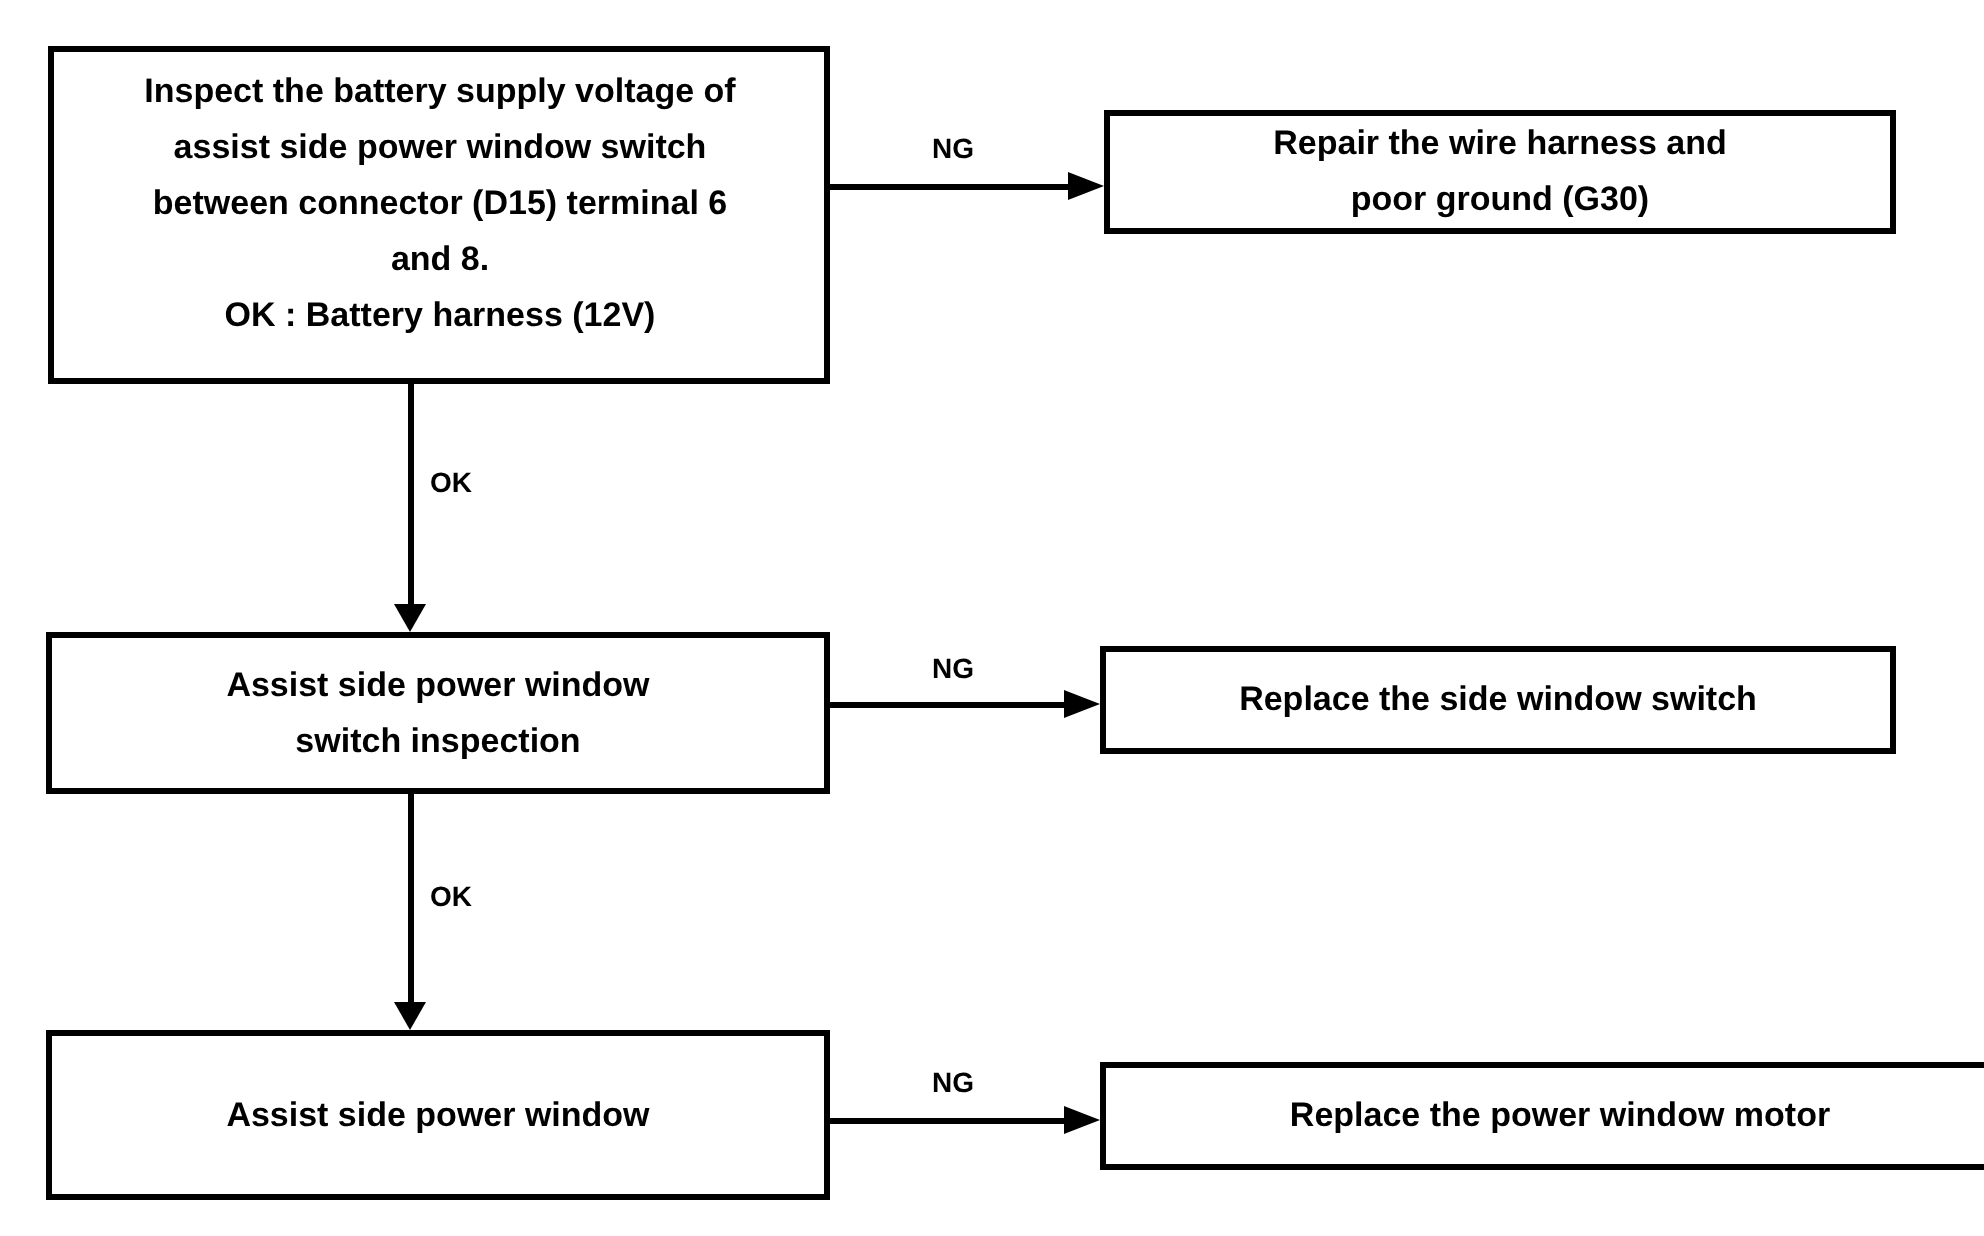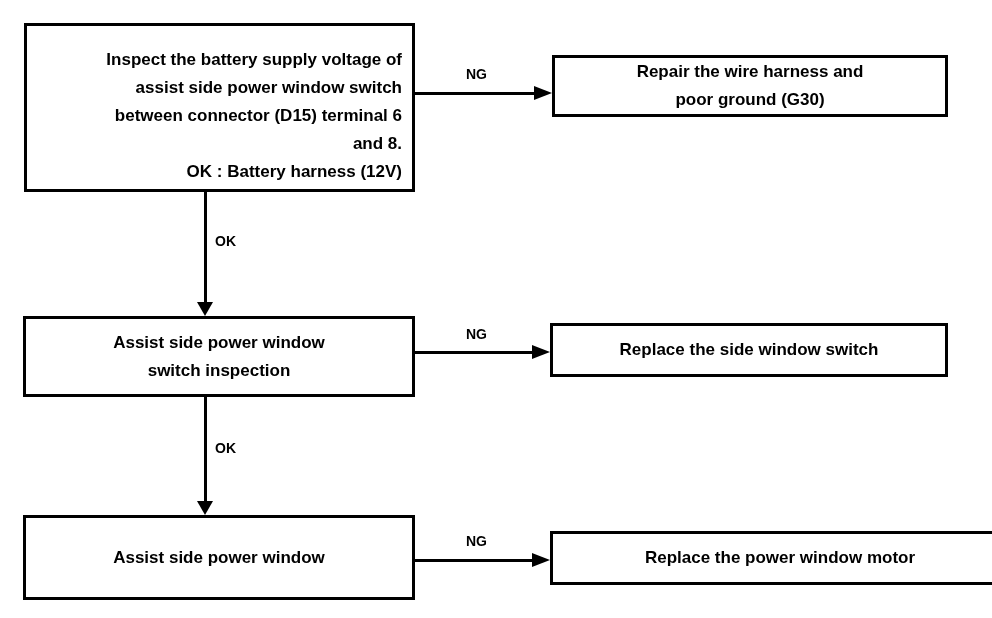--- a/index.html
+++ b/index.html
@@ -24,22 +24,22 @@
     background: #ffffff;
     font-size: 17px;
     line-height: 28px;
     display: flex;
     flex-direction: column;
     justify-content: center;
   }
   .box .line { display: block; }
   .box.align-left {
     justify-content: flex-start;
-    text-align: right;
-    padding: 20px 10px 11px 11px;
+    text-align: center;
+    padding: 6px 10px 11px 11px;
   }
   .box.align-center {
     text-align: center;
     align-items: center;
   }
   #box-step1   { left: 24px;  top: 23px;  width: 391px; height: 169px; }
   #box-step2   { left: 23px;  top: 316px; width: 392px; height: 81px; }
   #box-step3   { left: 23px;  top: 515px; width: 392px; height: 85px; }
   #box-result1 { left: 552px; top: 55px;  width: 396px; height: 62px; }
   #box-result2 { left: 550px; top: 323px; width: 398px; height: 54px; }

